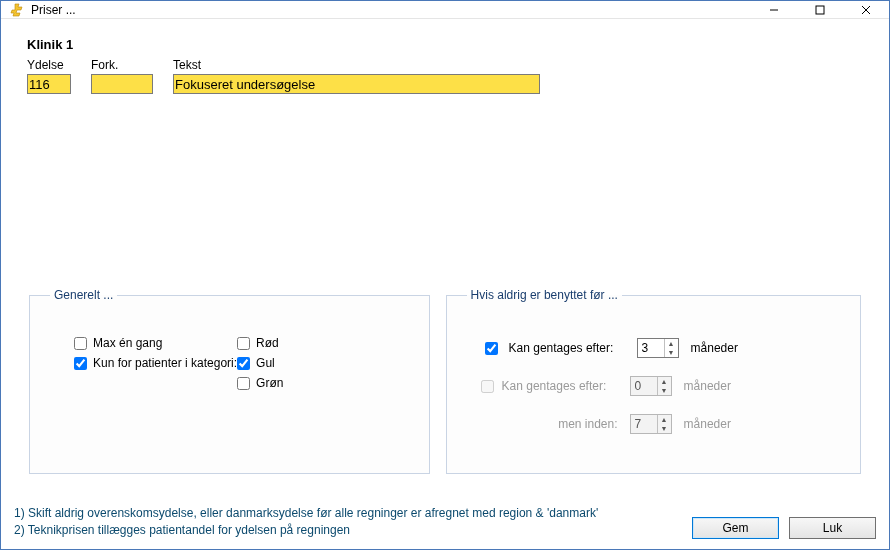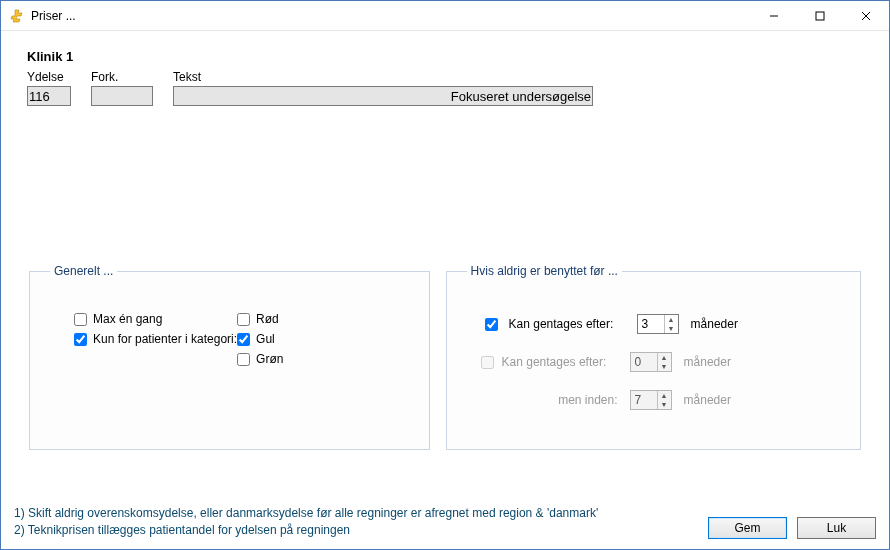--- a/index.html
+++ b/index.html
@@ -8,21 +8,21 @@
     font-family: "Segoe UI", Tahoma, sans-serif;
     font-size: 12px;
     background: #fff;
     width: 890px;
     height: 550px;
     overflow: hidden;
     border: 1px solid #4a78b8;
   }
   
   .titlebar {
-    height: 30px;
+    height: 18px;
     display: flex;
     align-items: center;
     padding: 0 0 0 8px;
     background: #fff;
     border-bottom: 1px solid #e5e5e5;
   }
   .titlebar .app-icon {
     width: 16px; height: 16px;
     margin-right: 6px;
     display: inline-block;
@@ -46,37 +46,38 @@
     margin-bottom: 6px;
   }
   .row { display: flex; gap: 20px; }
   .field-col { display: flex; flex-direction: column; }
   .field-label { font-size: 12px; margin-bottom: 2px; }
   .text-input {
     border: 1px solid #7a7a7a;
     padding: 2px 1px;
     font-size: 13px;
     height: 20px;
-    background: #e5e5e5;
+    background: #fde047;
   }
   .w-ydelse { width: 44px; }
   .w-fork { width: 62px; }
-  .w-tekst { width: 420px; text-align: right; }
+  .w-tekst { width: 367px; }
 
   
   .panels {
     display: flex;
     gap: 12px;
     margin-top: 158px;
   }
   fieldset {
     border: 1px solid #c9d4e4;
     background: #fdfdfd;
     padding: 14px 20px 30px 20px;
     position: relative;
+    margin-top: 36px;
   }
   fieldset legend {
     font-size: 12px;
     color: #1a3e6e;
     padding: 0 4px;
   }
   .fs-general { width: 403px; height: 186px; }
   .fs-repeat { width: 418px; height: 186px; }
 
   .chk-row {
@@ -155,21 +156,21 @@
   
   .footer {
     position: absolute;
     left: 13px; right: 13px; bottom: 10px;
     display: flex;
     align-items: flex-end;
   }
   .warnings { color: #0c4a6e; font-size: 12px; line-height: 17px; }
   .footer-spacer { flex: 1; }
   .btn {
-    width: 79px; height: 22px;
+    width: 87px; height: 22px;
     border: 1px solid #707070;
     background: linear-gradient(#f7f7f7,#e4e4e4);
     font-size: 12px;
     margin-left: 10px;
     cursor: default;
     display: inline-flex; align-items: center; justify-content: center;
   }
   .btn.primary { border: 1px solid #0078d7; box-shadow: 0 0 0 1px #cde6f7 inset; }
 
   .window-root { position: relative; width:100%; height:100%; }

